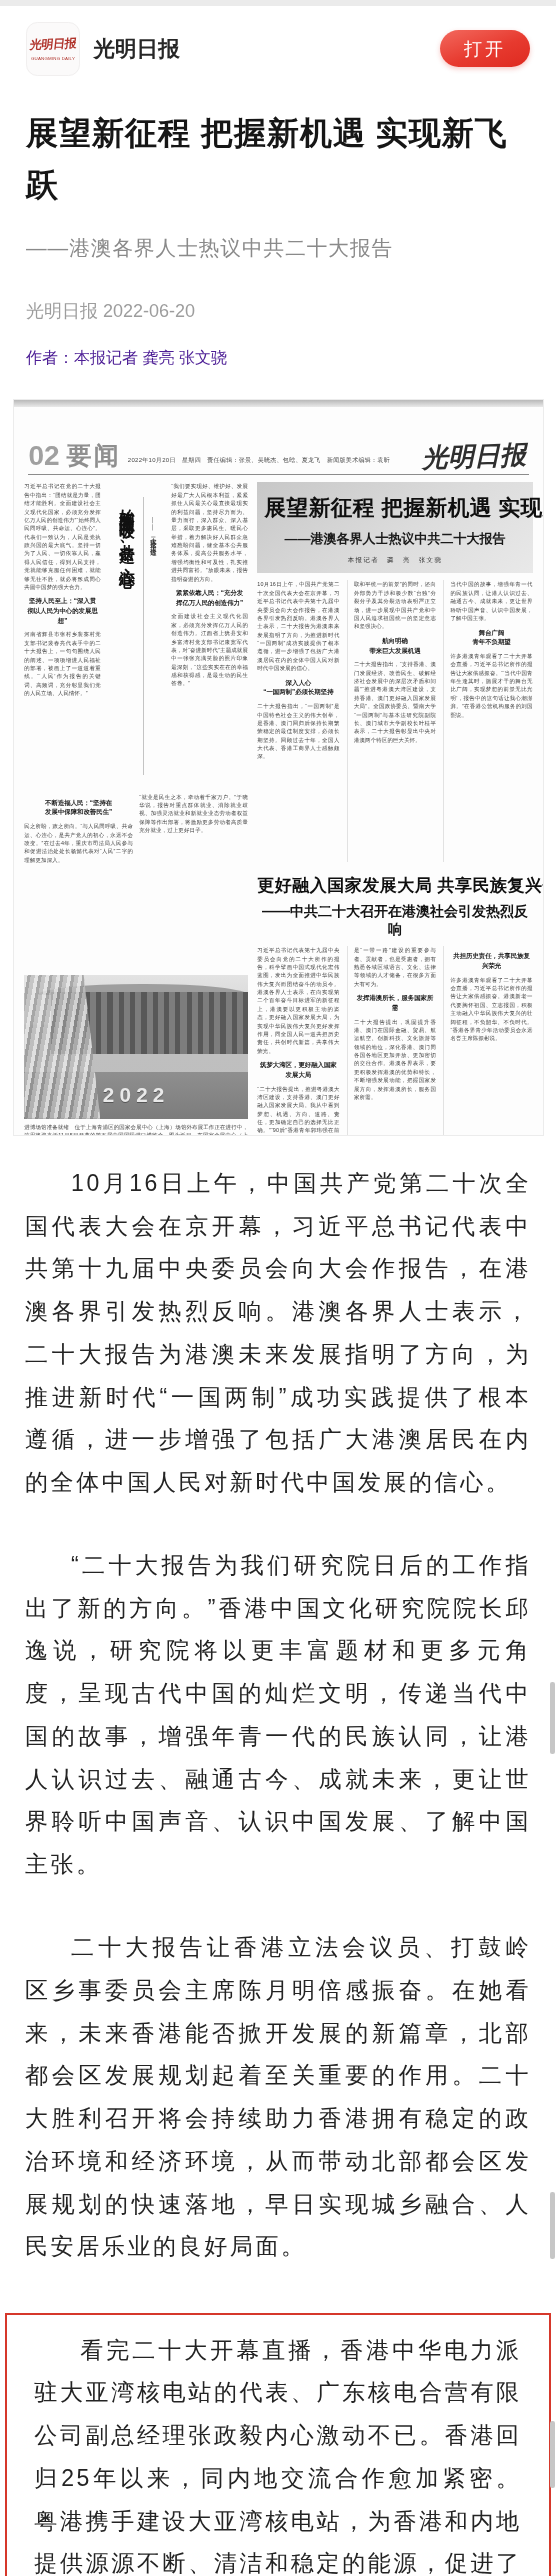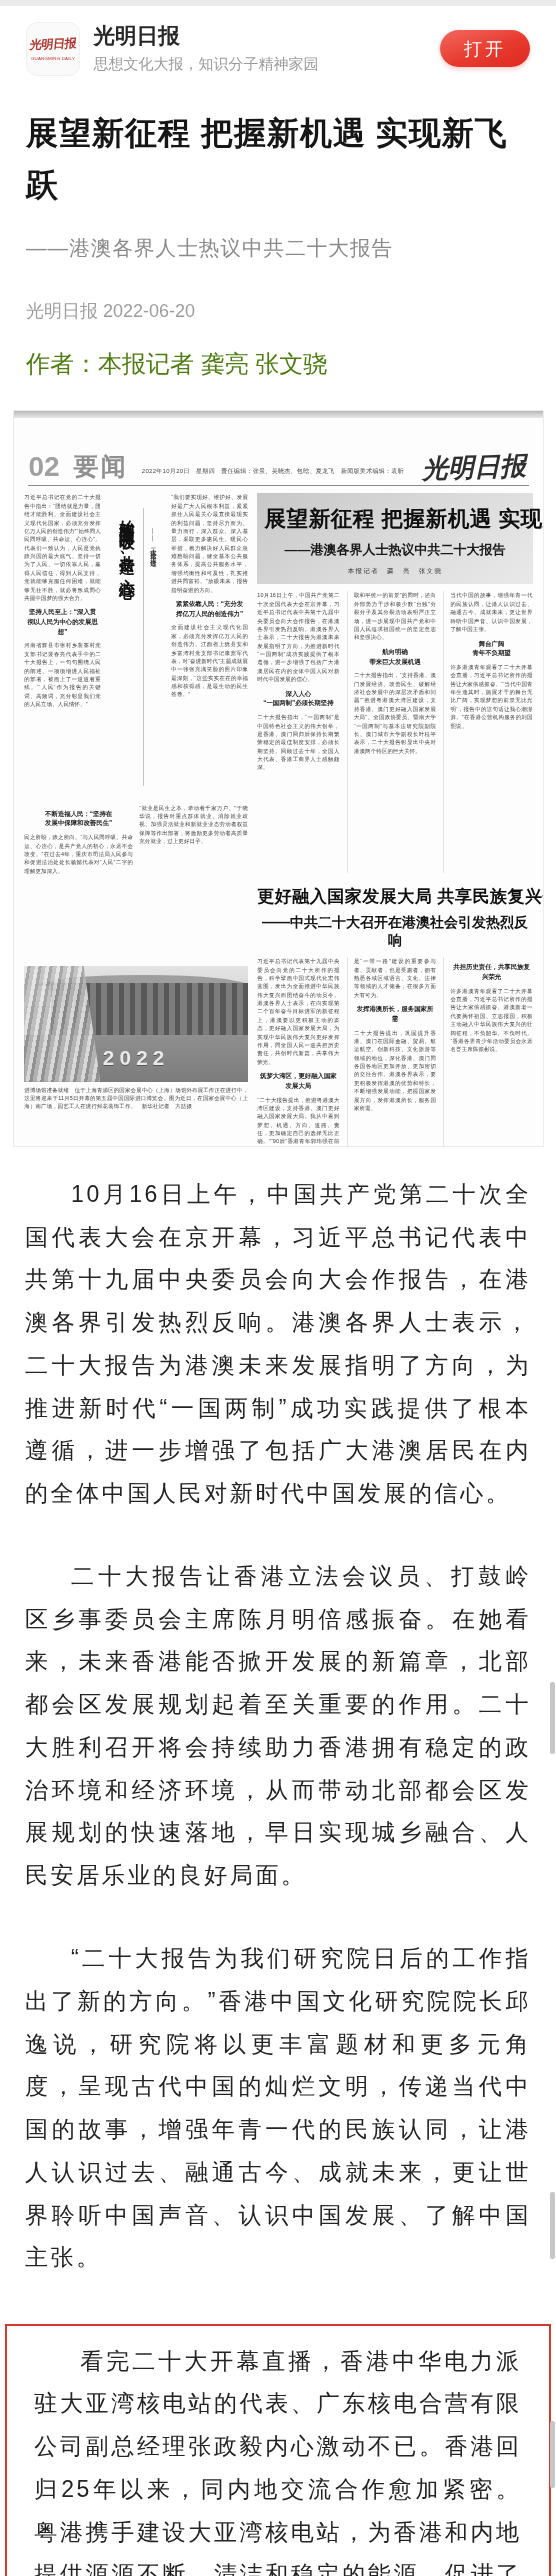--- a/index.html
+++ b/index.html
@@ -23,27 +23,27 @@
   .open-btn{flex:0 0 auto;width:90px;height:37px;border:none;border-radius:18.5px;cursor:pointer;
     background:linear-gradient(160deg,#f3695e 0%,#e73a2f 55%,#de2a20 100%);
     color:#fff;font-size:18px;letter-spacing:3.1px;display:flex;align-items:center;justify-content:center;
     font-family:inherit;box-shadow:0 2.1px 5.2px rgba(222,42,32,.25);}
 
   
   .article-head{padding:13.4px 26px 0;}
   .art-title{margin:0;font-size:32px;line-height:1.65;letter-spacing:1px;font-weight:700;color:#161616;}
   .art-sub{margin:21.6px 0 0;font-size:20.6px;color:#8a8a8a;letter-spacing:1px;}
   .art-meta{margin:37px 0 0;font-size:18px;color:#9d9d9d;}
-  .art-author{margin:25px 0 0;font-size:24px;color:#4d7c0f;padding-bottom:30px;}
+  .art-author{margin:25px 0 0;font-size:16px;color:#4c1d95;padding-bottom:30px;}
 
   
   .scan{margin:0 13px;width:531px;height:737px;background:#fdfdfd;border:0.5px solid #ececec;
     box-sizing:border-box;overflow:hidden;position:relative;color:#3c3c3c;}
   .scan-topbar{height:7.2px;background:linear-gradient(#b9b9b9,#e9e9e9);}
-  .scan-header{display:flex;align-items:flex-end;gap:14px;padding:9.3px 14.4px 5.2px;}
+  .scan-header{display:flex;align-items:flex-end;gap:7px;padding:9.3px 14.4px 5.2px;}
   .pg-no{font-size:28px;font-weight:700;color:#a0a0a0;line-height:.9;}
   .pg-sec{font-size:25px;font-weight:800;color:#8f8f8f;letter-spacing:2.1px;line-height:.95;margin-top:28px;}
   .pg-date{font-size:6px;color:#4a4a4a;padding-bottom:3.1px;letter-spacing:0.3px;flex:1 1 auto;}
   .pg-masthead{font-family:"DejaVu Serif","Liberation Serif",serif;font-style:italic;font-weight:700;
     font-size:26px;color:#2f2f2f;transform:rotate(-2deg);line-height:.9;padding-right:3.1px;}
   .scan-rule{height:1px;background:#8c8c8c;margin:1px 14.4px 0;}
   .scan-body{display:grid;grid-template-columns:44% 1fr;gap:0 9.3px;padding:7.2px 10.3px 0;height:665px;box-sizing:border-box;}
   .np-text{font-size:5.4px;line-height:1.55;text-align:justify;letter-spacing:0.2px;color:#3c3c3c;margin:0;}
   .crosshead{font-size:6.4px;font-weight:700;color:#1c1c1c;text-align:center;margin:5.2px 0;white-space:pre-line;line-height:1.5;}
   .np-col{overflow:hidden;}
@@ -52,22 +52,22 @@
   .left-row1{display:flex;gap:6.2px;height:304px;overflow:hidden;}
   .left-row1 .np-col{flex:1 1 0;}
   .v-head{flex:0 0 58px;display:flex;justify-content:center;gap:4.1px;padding-top:14.4px;}
   .v-main{writing-mode:vertical-rl;font-size:15.5px;font-weight:900;color:#111;line-height:1.55;
     height:278px;letter-spacing:2.1px;border-right:0.5px solid #c4c4c4;padding-right:4.1px;}
   .v-sub{writing-mode:vertical-rl;font-size:6.2px;color:#333;height:222px;letter-spacing:1px;margin-top:20.6px;}
   .left-row2{display:flex;gap:6.2px;height:155px;overflow:hidden;margin-top:6.2px;}
   .left-row2 .np-col{flex:1 1 0;}
 
   .photo{margin-top:7.2px;}
-  .photo-img{height:116px;position:relative;overflow:hidden;
-    background:linear-gradient(#e3e3e3 0%,#d2d2d2 34%,#c0c0c0 35%,#bdbdbd 100%);}
+  .photo-img{height:144px;position:relative;overflow:hidden;
+    background:linear-gradient(#e3e3e3 0%,#d2d2d2 34%,#c0c0c0 35%,#bdbdbd 100%);margin-top:20px;}
   .ph-building{position:absolute;left:12%;right:0;top:17.5px;height:62px;
     background:repeating-linear-gradient(90deg,#585858 0 5.2px,#7d7d7d 5.2px 11.3px);}
   .ph-roof{position:absolute;left:6%;right:0;top:9.3px;height:11.3px;background:#9e9e9e;border-radius:50% 50% 0 0/100% 100% 0 0;}
   .ph-lawn{position:absolute;left:0;right:0;bottom:0;height:47px;background:linear-gradient(#8f8f8f,#7c7c7c);
     display:flex;align-items:center;justify-content:center;}
   .ph-year{font-size:20.6px;font-weight:800;color:#e9e9e9;letter-spacing:5.2px;text-shadow:0 0.5px 0 #555;}
   .ph-flags{position:absolute;left:0;top:0;bottom:0;width:34%;
     background:repeating-linear-gradient(100deg,rgba(230,230,230,.85) 0 3.6px,rgba(150,150,150,.75) 3.6px 6.7px,rgba(190,190,190,.8) 6.7px 10.8px);
     clip-path:polygon(0 0,78% 0,100% 100%,0 100%);}
   .photo-cap{font-size:5.4px;line-height:1.5;color:#3f3f3f;text-align:justify;margin-top:4.1px;letter-spacing:0.2px;}
@@ -101,21 +101,20 @@
 
 <div class="top-strip"></div>
 
 <header class="app-header">
   <div class="logo-box">
     <span class="logo-cn">光明日报</span>
     <span class="logo-en">GUANGMING DAILY</span>
   </div>
   <div class="hdr-titles">
     <div class="app-title">光明日报</div>
-    <div class="app-sub">思想文化大报，知识分子精神家园</div>
   </div>
   <button class="open-btn">打开</button>
 </header>
 
 <section class="article-head">
   <h1 class="art-title">展望新征程 把握新机遇 实现新飞跃</h1>
   <p class="art-sub">——港澳各界人士热议中共二十大报告</p>
   <p class="art-meta">光明日报 2022-06-20</p>
   <p class="art-author">作者：本报记者 龚亮 张文骁</p>
 </section>
@@ -219,22 +218,22 @@
 兴荣光</h4>
           <p class="np-text">许多港澳青年观看了二十大开幕会直播，习近平总书记所作的报告让大家倍感振奋。港澳新老一代要胸怀祖国、立志报国，积极主动融入中华民族伟大复兴的壮阔征程，不负韶华、不负时代。“香港各界青少年活动委员会永远名誉主席陈振彬说。</p>
         </div>
       </div>
     </div>
   </div>
 </figure>
 
 <main class="body-text">
   <p>10月16日上午，中国共产党第二十次全国代表大会在京开幕，习近平总书记代表中共第十九届中央委员会向大会作报告，在港澳各界引发热烈反响。港澳各界人士表示，二十大报告为港澳未来发展指明了方向，为推进新时代“一国两制”成功实践提供了根本遵循，进一步增强了包括广大港澳居民在内的全体中国人民对新时代中国发展的信心。</p>
+  <p>“二十大报告为我们研究院日后的工作指出了新的方向。”香港中国文化研究院院长邱逸说，研究院将以更丰富题材和更多元角度，呈现古代中国的灿烂文明，传递当代中国的故事，增强年青一代的民族认同，让港人认识过去、融通古今、成就未来，更让世界聆听中国声音、认识中国发展、了解中国主张。</p>
   <p>二十大报告让香港立法会议员、打鼓岭区乡事委员会主席陈月明倍感振奋。在她看来，未来香港能否掀开发展的新篇章，北部都会区发展规划起着至关重要的作用。二十大胜利召开将会持续助力香港拥有稳定的政治环境和经济环境，从而带动北部都会区发展规划的快速落地，早日实现城乡融合、人民安居乐业的良好局面。</p>
-  <p>“二十大报告为我们研究院日后的工作指出了新的方向。”香港中国文化研究院院长邱逸说，研究院将以更丰富题材和更多元角度，呈现古代中国的灿烂文明，传递当代中国的故事，增强年青一代的民族认同，让港人认识过去、融通古今、成就未来，更让世界聆听中国声音、认识中国发展、了解中国主张。</p>
   <div class="highlight-box">
     <p>看完二十大开幕直播，香港中华电力派驻大亚湾核电站的代表、广东核电合营有限公司副总经理张政毅内心激动不已。香港回归25年以来，同内地交流合作愈加紧密。粤港携手建设大亚湾核电站，为香港和内地提供源源不断、清洁和稳定的能源，促进了两地的交流与合作。面向未来，张政毅期待香港与周边各个城市共同发挥自身优势，携手参与大湾区建设，积极融入国家发展大局。</p>
   </div>
 </main>
 
 <div class="sb" style="top:1682px;height:72px;"></div>
 <div class="sb" style="top:2192px;height:67px;"></div>
 <div class="sb" style="top:2421px;height:67px;"></div>
 
 

